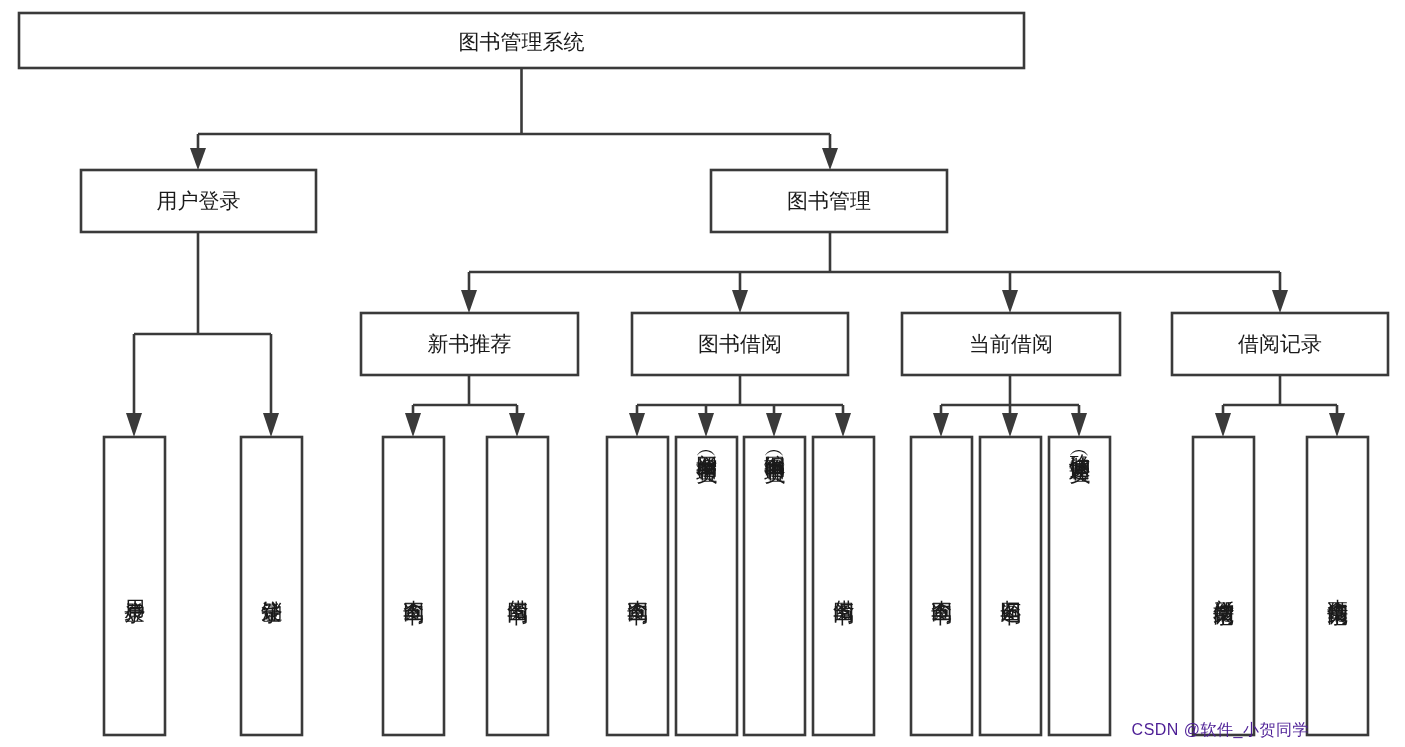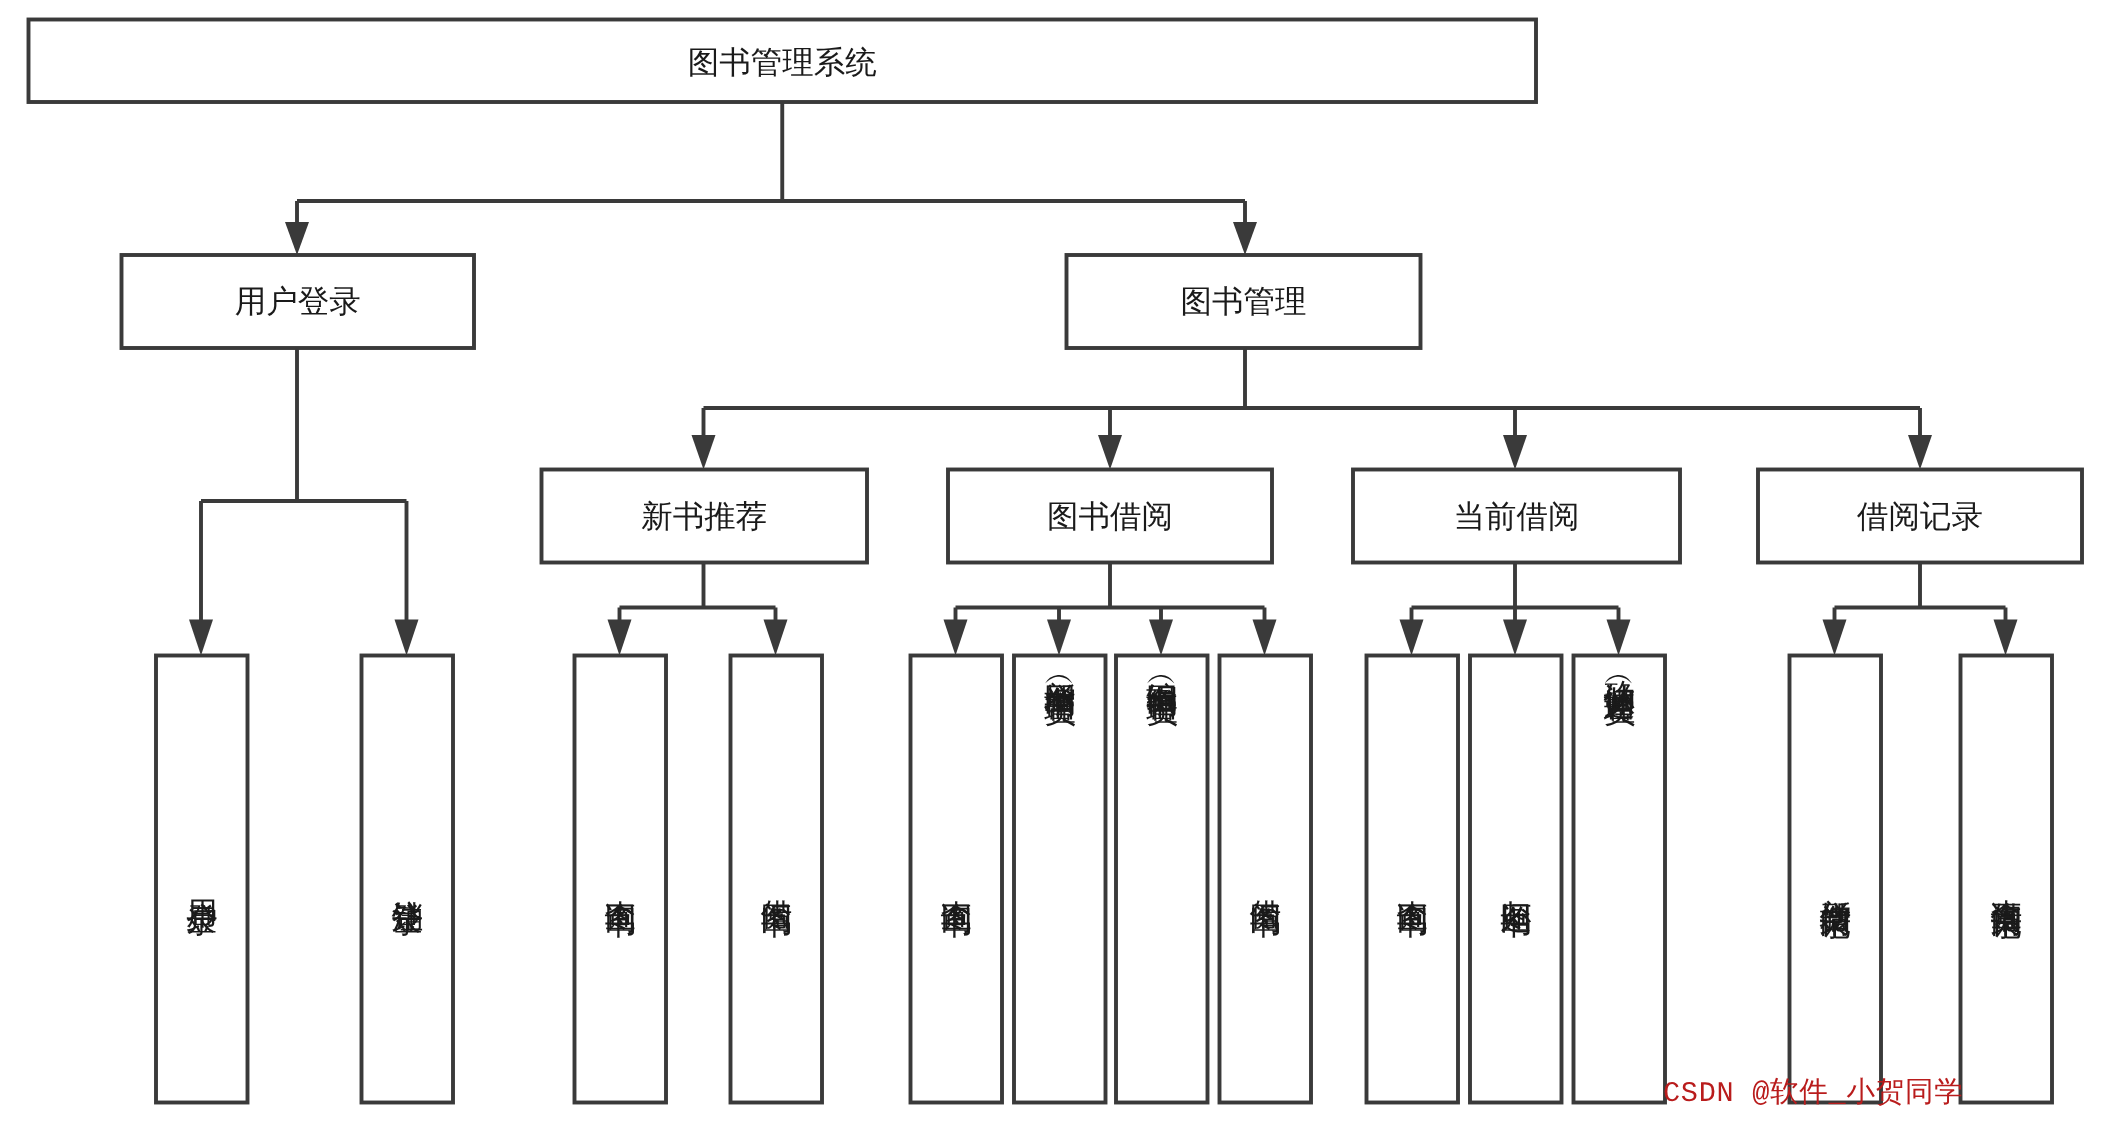--- a/index.html
+++ b/index.html
@@ -66,23 +66,23 @@
     line-height: 1.06;
     letter-spacing: 1.5px;
     color: #1a1a1a;
     white-space: nowrap;
     text-align: center;
   }
   .watermark {
     position: absolute;
     right: 8px;
     bottom: 6px;
-    font-family: Liberation Mono, monospace;
-    font-size: 19px;
-    color: #b91c1c;
+    font-family: Liberation Sans, sans-serif;
+    font-size: 16px;
+    color: #4c1d95;
     letter-spacing: 0.5px;
     user-select: none;
     white-space: nowrap;
   }
 </style>
 </head>
 <body>
 
 <div id="diagram-root">
 

